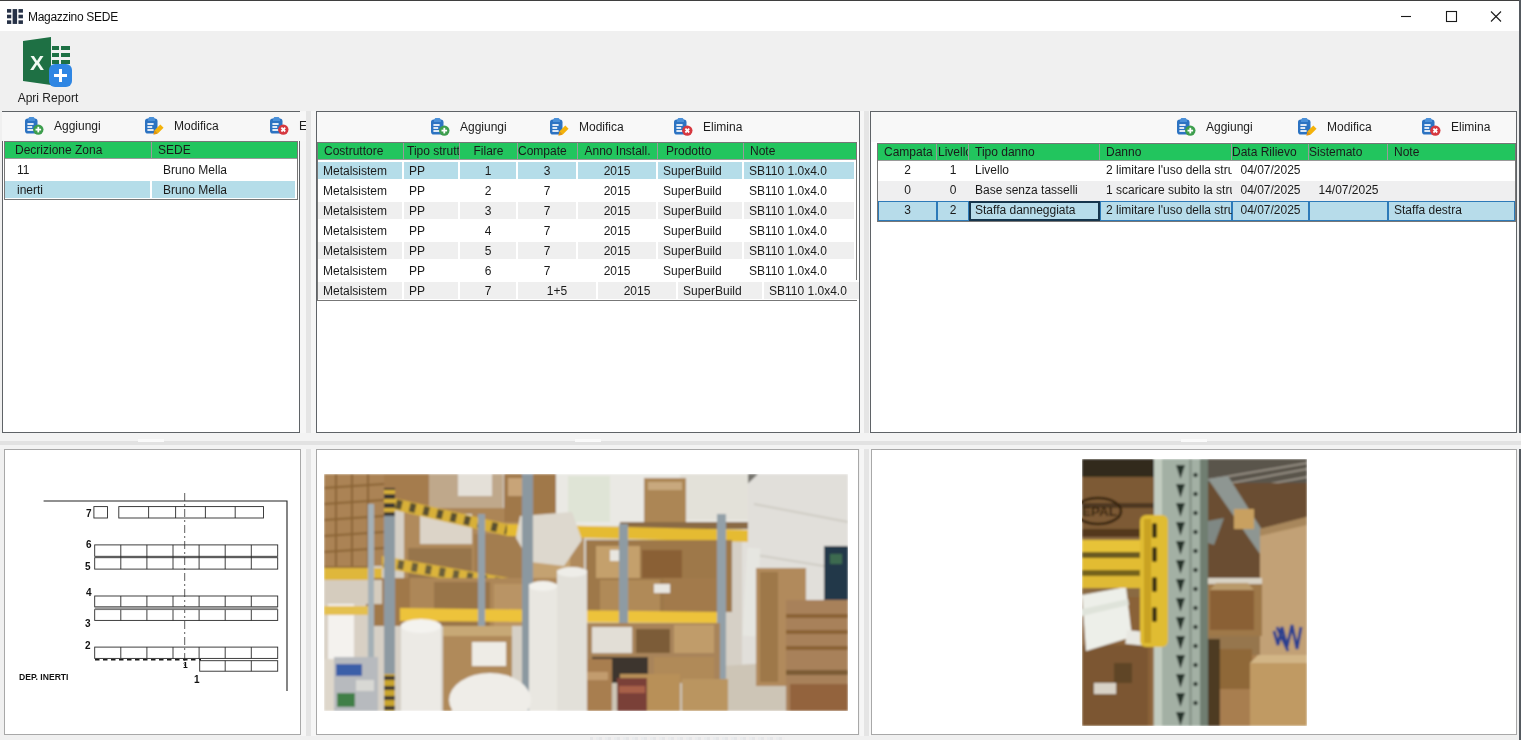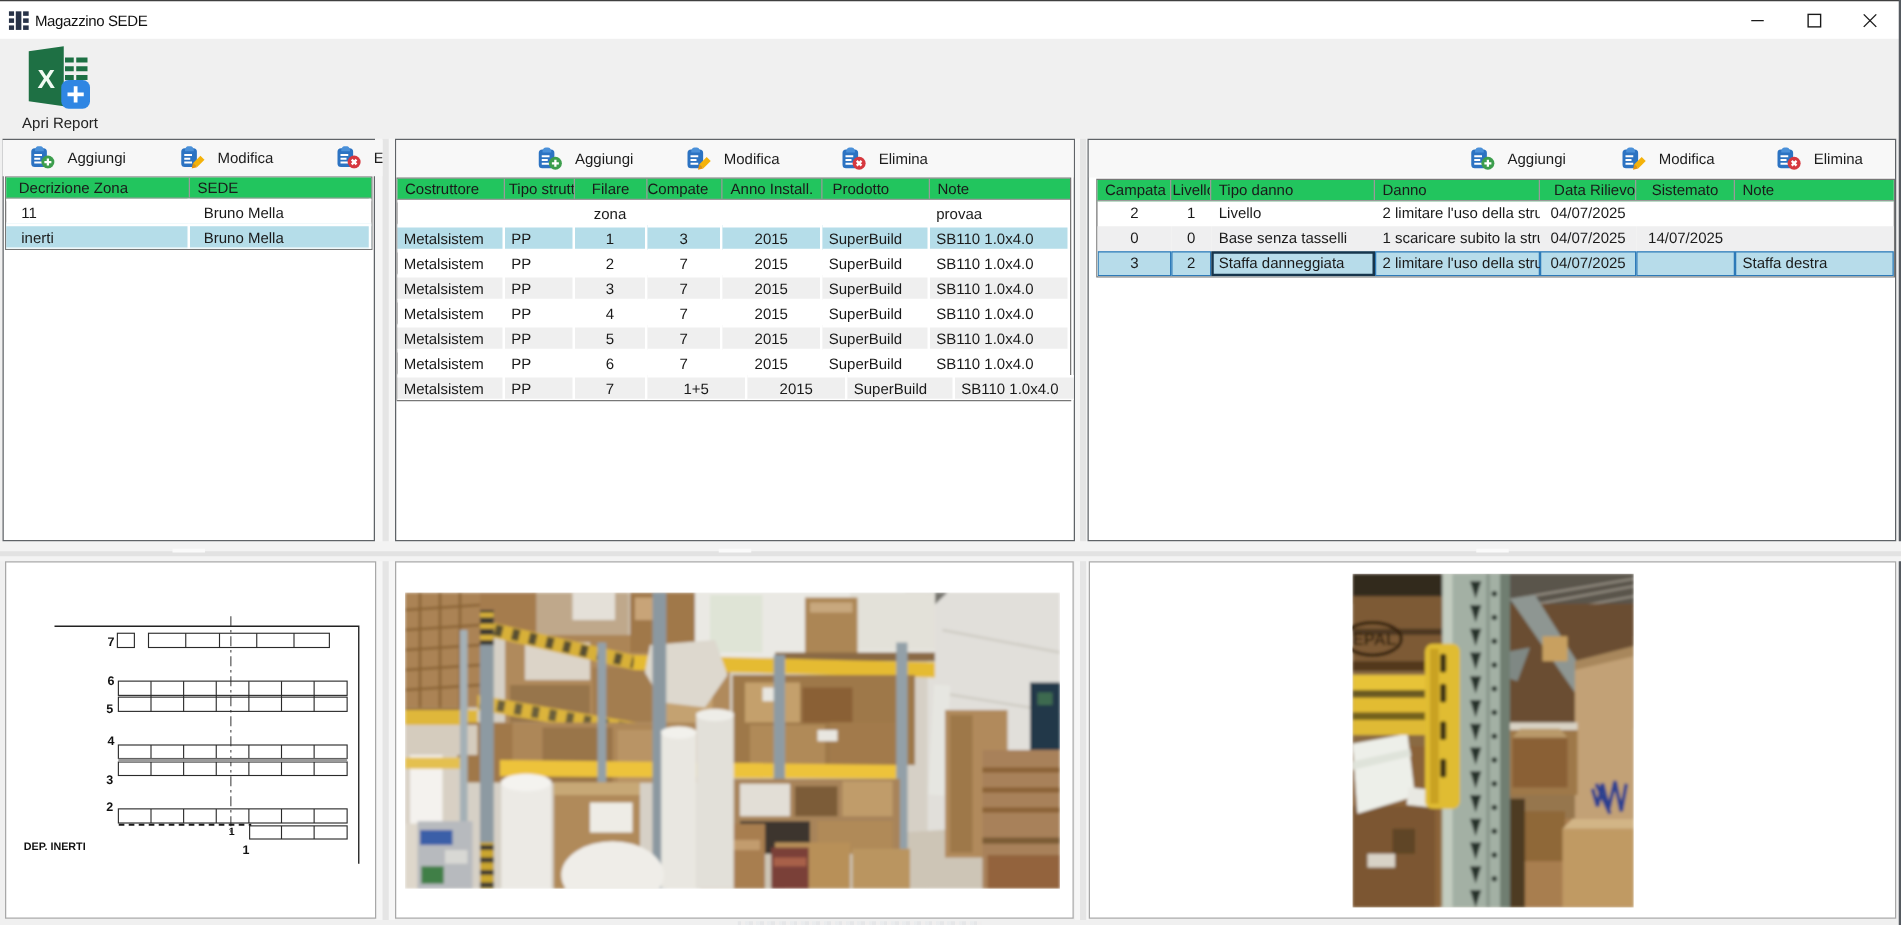--- a/index.html
+++ b/index.html
@@ -164,29 +164,20 @@
   <div class="tbl" style="left:0px;top:30px;width:540px">
     <div class="tr thead">
       <div class="th" style="width:86px">Costruttore</div>
       <div class="th" style="width:56px;padding-left:3px">Tipo struttura</div>
       <div class="th c" style="width:58px;padding-left:0;text-align:center">Filare</div>
       <div class="th c" style="width:60px;padding-left:0;text-align:left">Compate</div>
       <div class="th c" style="width:80px;padding-left:0;text-align:center">Anno Install.</div>
       <div class="th" style="width:86px;padding-left:8px">Prodotto</div>
       <div class="th" style="width:112px">Note</div>
     </div>
-    <div class="tr trd">
-        <div class="td" style="width:86px"></div>
-        <div class="td" style="width:56px"></div>
-        <div class="td c" style="width:58px">zona</div>
-        <div class="td c" style="width:60px"></div>
-        <div class="td c" style="width:80px"></div>
-        <div class="td" style="width:86px"></div>
-        <div class="td" style="width:112px">provaa</div>
-      </div>
     <div class="tr trd sel">
         <div class="td" style="width:86px">Metalsistem</div>
         <div class="td" style="width:56px">PP</div>
         <div class="td c" style="width:58px">1</div>
         <div class="td c" style="width:60px">3</div>
         <div class="td c" style="width:80px">2015</div>
         <div class="td" style="width:86px">SuperBuild</div>
         <div class="td" style="width:112px">SB110 1.0x4.0</div>
       </div>
     <div class="tr trd">
@@ -265,22 +256,22 @@
         <use href="#ic-del"></use>
       </svg>
       <div class="t">Elimina</div>
     </div>
   <div class="tbl" style="left:6px;top:31px;width:639px">
     <div class="tr thead">
       <div class="th" style="width:59px">Campata</div>
       <div class="th" style="width:32px;padding-left:1px">Livello</div>
       <div class="th" style="width:131px">Tipo danno</div>
       <div class="th" style="width:132px">Danno</div>
-      <div class="th c" style="width:77px;text-align:right;padding-left:0">Data Rilievo</div>
-      <div class="th c" style="width:79px;text-align:center;padding-left:0">Sistemato</div>
+      <div class="th c" style="width:77px;text-align:left;padding-left:0">Data Rilievo</div>
+      <div class="th c" style="width:79px;text-align:left;padding-left:0">Sistemato</div>
       <div class="th" style="width:127px">Note</div>
     </div>
     <div class="tr trd">
         <div class="td3 c" style="width:59px">2</div>
         <div class="td3 c" style="width:32px">1</div>
         <div class="td3" style="width:131px">Livello</div>
         <div class="td3" style="width:132px">2 limitare l'uso della struttura</div>
         <div class="td3 c" style="width:77px">04/07/2025</div>
         <div class="td3 c" style="width:79px"></div>
         <div class="td3" style="width:127px"></div>

